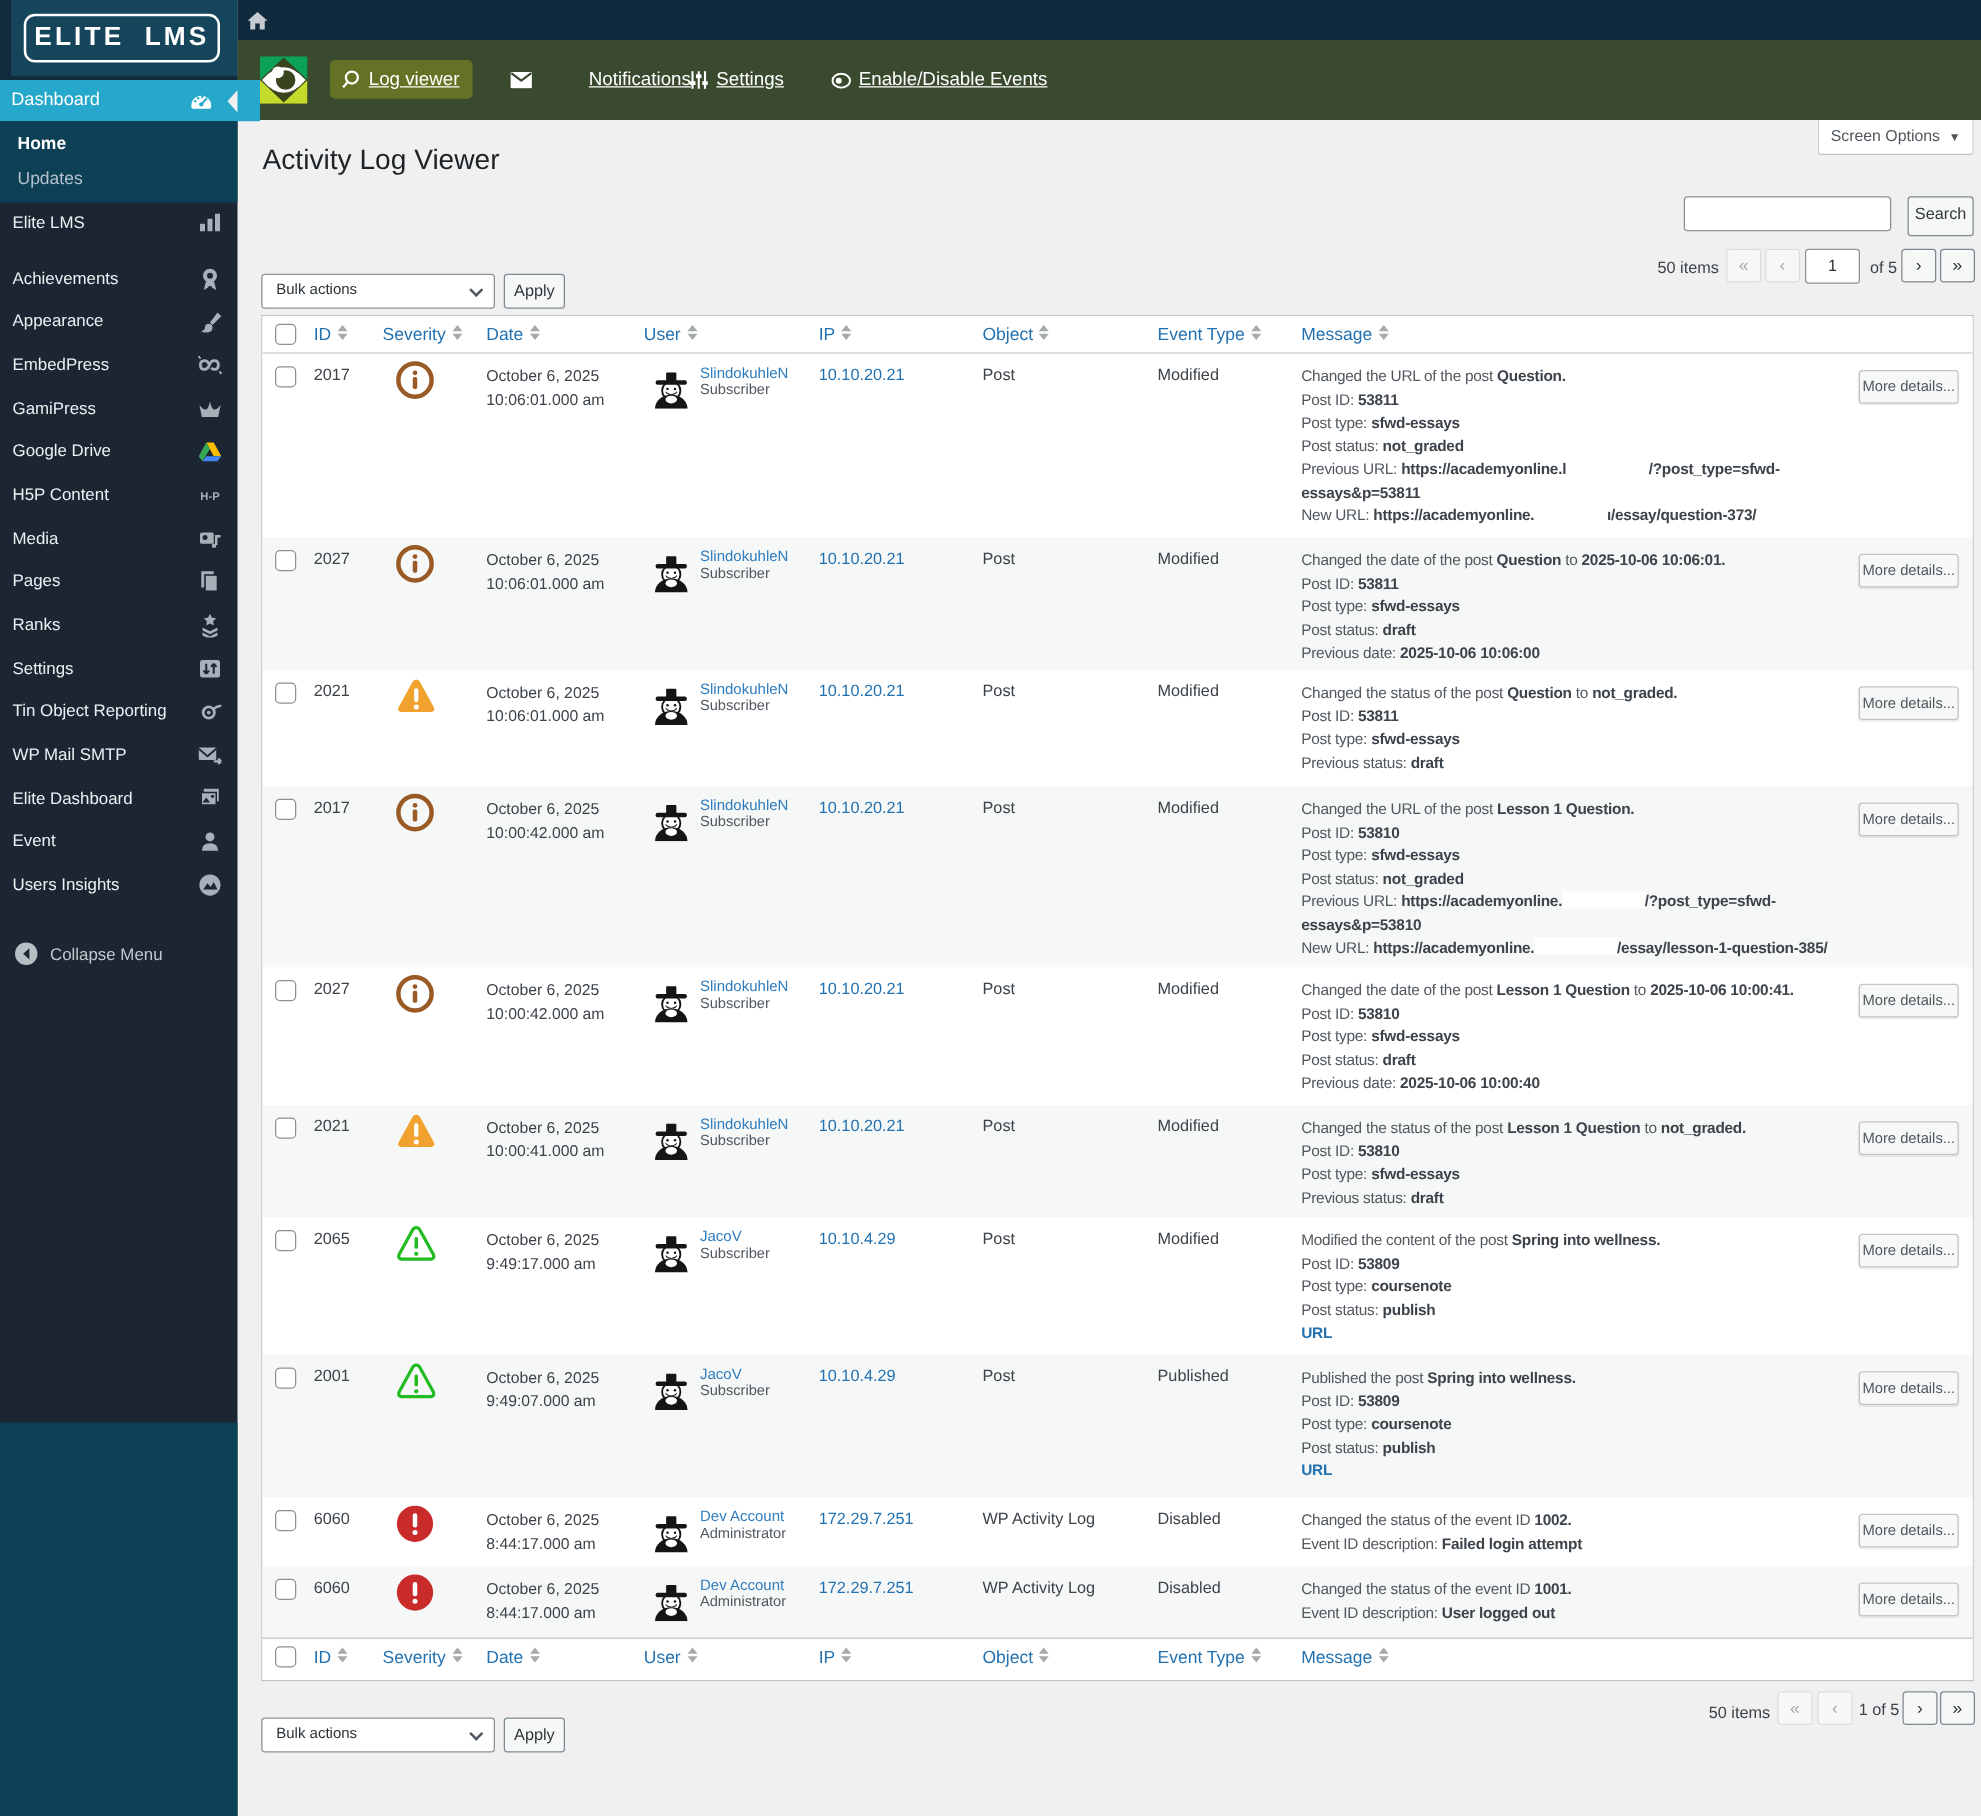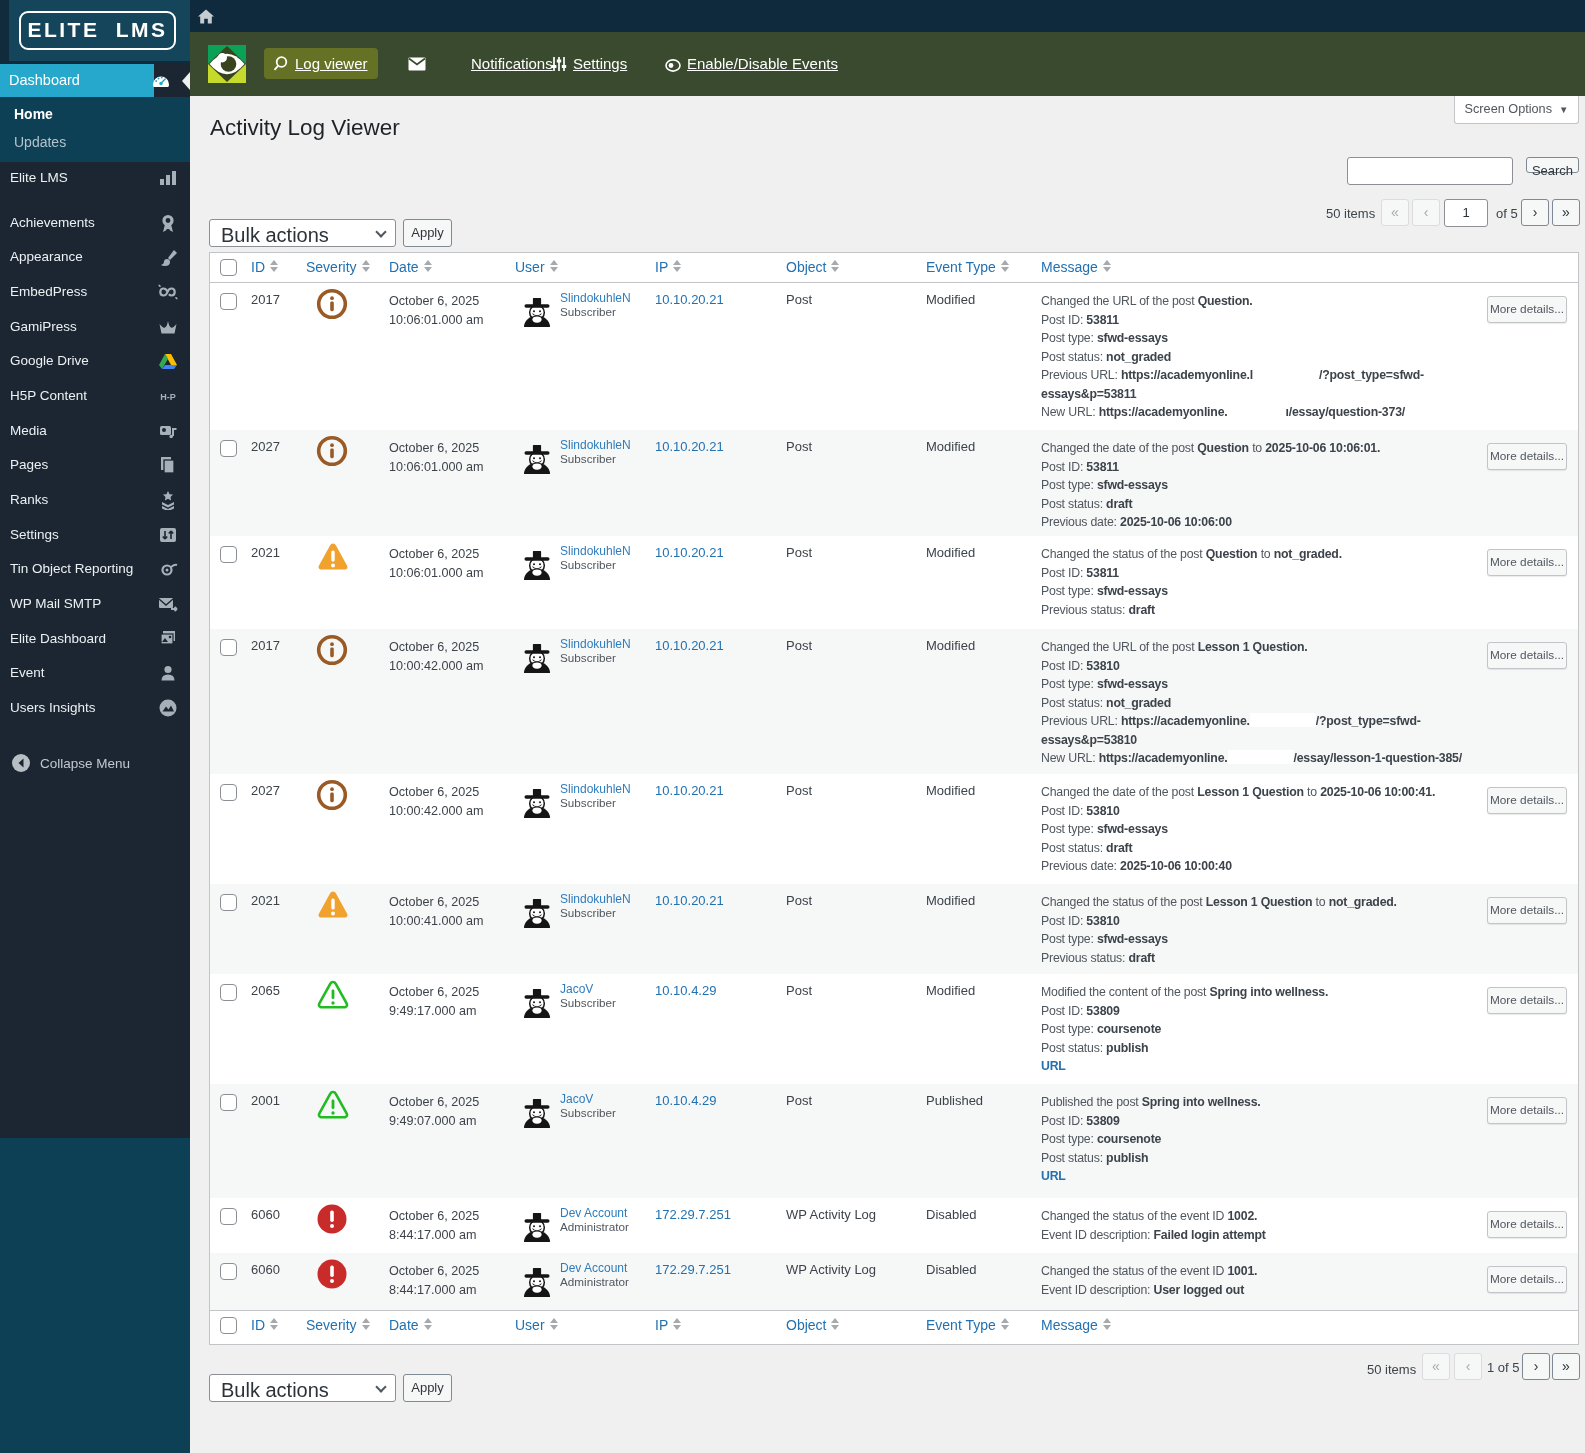--- a/index.html
+++ b/index.html
@@ -7,41 +7,41 @@
 body{position:relative;background:#f0f0f1;font-family:"Liberation Sans",sans-serif;overflow:hidden;}
 #adminbar{position:absolute;left:190px;top:0;width:1395px;height:32px;background:#0f2a3c;}
 #phead{position:absolute;left:190px;top:32px;width:1395px;height:64px;background:#3a4a2e;}
 .navtxt{position:absolute;color:#fff;font-size:15px;top:55px;text-decoration:underline;}
 #lvbtn{position:absolute;left:264px;top:48px;width:114px;height:31px;background:#657225;border-radius:4px;}
 #sidebar{position:absolute;left:0;top:0;width:190px;height:1453px;background:#1b2632;}
 #slogo{position:absolute;left:0;top:0;width:190px;height:64px;background:#15455b;}
 #slogo .dk1{position:absolute;left:0;top:0;width:9px;height:61px;background:#112b3d;}
 #slogo .dk2{position:absolute;left:0;top:61px;width:190px;height:3px;background:#112b3d;}
 #slogo .box{position:absolute;left:19px;top:11px;width:157px;height:39px;border:2.5px solid #fff;border-radius:9px;color:#fff;font-size:21px;font-weight:bold;letter-spacing:2.5px;word-spacing:8px;text-align:center;line-height:34px;white-space:nowrap;}
-#dash{position:absolute;left:0;top:64px;width:154px;height:33px;background:#25a8cb;color:#fff;}
+#dash{position:absolute;left:0;top:64px;width:208px;height:33px;background:#25a8cb;color:#fff;}
 #dash .t{position:absolute;left:9px;top:8px;font-size:14.5px;}
 #dasharrow{position:absolute;left:182px;top:72px;width:0;height:0;border-top:9px solid transparent;border-bottom:9px solid transparent;border-right:8px solid #f0f0f1;}
 #submenu{position:absolute;left:0;top:97px;width:190px;height:65px;background:#0d3f55;}
 #submenu .h{position:absolute;left:14px;top:9px;color:#fff;font-weight:bold;font-size:14px;}
 #submenu .u{position:absolute;left:14px;top:37px;color:#b4c3cd;font-size:14px;}
 #tealbottom{position:absolute;left:0;top:1138px;width:190px;height:315px;background:#0d3f55;}
 .mi{position:absolute;left:0;width:190px;height:35px;color:#ecf0f2;font-size:13.5px;}
 .mi .l{position:absolute;left:10px;top:9px;}
 .mi .ic{position:absolute;right:12px;top:7px;width:20px;height:20px;}
 #collapse{position:absolute;left:0;top:748px;width:190px;height:30px;color:#c2c8cd;font-size:13.5px;}
 #h1{position:absolute;left:210px;top:115px;font-size:22.5px;color:#1d2327;font-weight:400;}
 #screenopt{position:absolute;left:1454px;top:96px;width:125px;height:28px;background:#fff;border:1px solid #c3c4c7;border-top:none;border-radius:0 0 3px 3px;color:#50575e;font-size:12.7px;text-align:center;line-height:26px;}
 #searchbox{position:absolute;left:1347px;top:157px;width:166px;height:28px;background:#fff;border:1px solid #8c8f94;border-radius:3px;}
-#searchbtn{position:absolute;left:1526px;top:157px;width:53px;height:16px;background:#f6f7f7;border:1px solid #7e8993;border-radius:3px;color:#32373c;font-size:13px;text-align:center;line-height:26px;}
+#searchbtn{position:absolute;left:1526px;top:157px;width:53px;height:32px;background:#f6f7f7;border:1px solid #7e8993;border-radius:3px;color:#32373c;font-size:13px;text-align:center;line-height:26px;}
 .items{position:absolute;color:#3c434a;font-size:13px;}
 .pgbtn{position:absolute;width:28px;height:27px;border-radius:3px;font-size:14px;text-align:center;line-height:25px;}
 .pgon{background:#f6f7f7;border:1px solid #7e8993;color:#2c3338;}
 .pgoff{background:#f6f7f7;border:1px solid #dcdcde;color:#a7aaad;}
 #pginput{position:absolute;left:1444px;top:199px;width:44px;height:28px;background:#fff;border:1px solid #8c8f94;border-radius:3px;text-align:center;line-height:26px;font-size:13px;color:#2c3338;}
-.select{position:absolute;background:#fff;border:1px solid #8c8f94;border-radius:3px;font-size:20px;color:#2c3338;}
+.select{position:absolute;background:#fff;border:1px solid #8c8f94;border-radius:3px;font-size:12px;color:#2c3338;}
 .select .sv{position:absolute;left:11px;top:4px;}
 .chev{position:absolute;right:10px;top:8px;width:8px;height:8px;border-right:2px solid #50575e;border-bottom:2px solid #50575e;transform:rotate(45deg);}
 .applybtn{position:absolute;width:49px;height:28px;background:#f6f7f7;border:1px solid #7e8993;border-radius:3px;color:#32373c;font-size:13px;text-align:center;line-height:26px;}
 #tbl{position:absolute;left:209px;top:252px;width:1370px;background:#fff;border:1px solid #c3c4c7;}
 .trow{position:relative;width:1368px;background:#fff;}
 .gray{background:#f6f7f7;}
 .hrow{position:relative;width:1368px;height:30px;background:#fff;}
 .hrow.ht{height:34px;}
 .hb{border-bottom:1px solid #c3c4c7;}
 .ht{border-top:1px solid #c3c4c7;}

